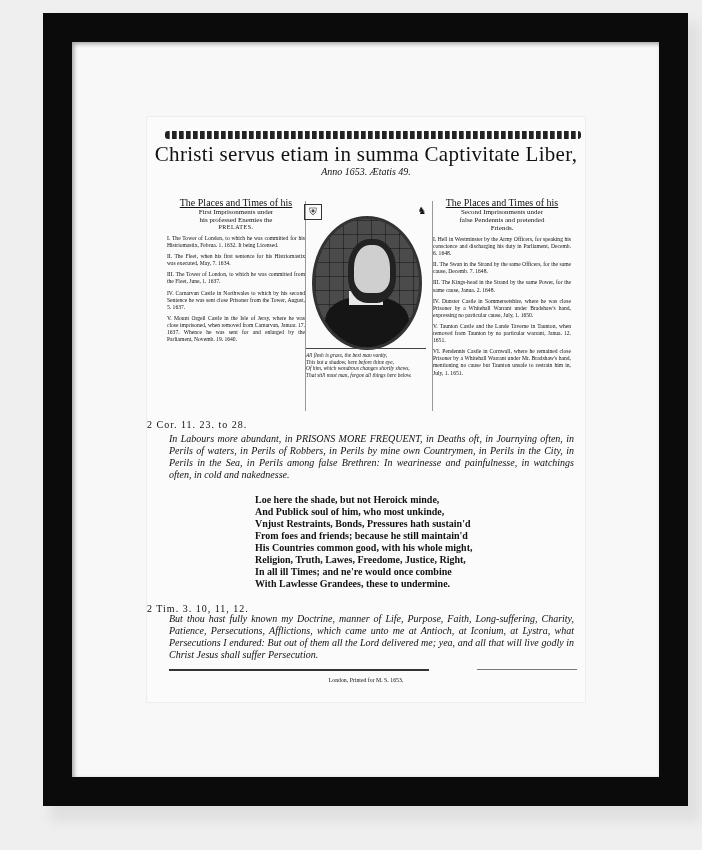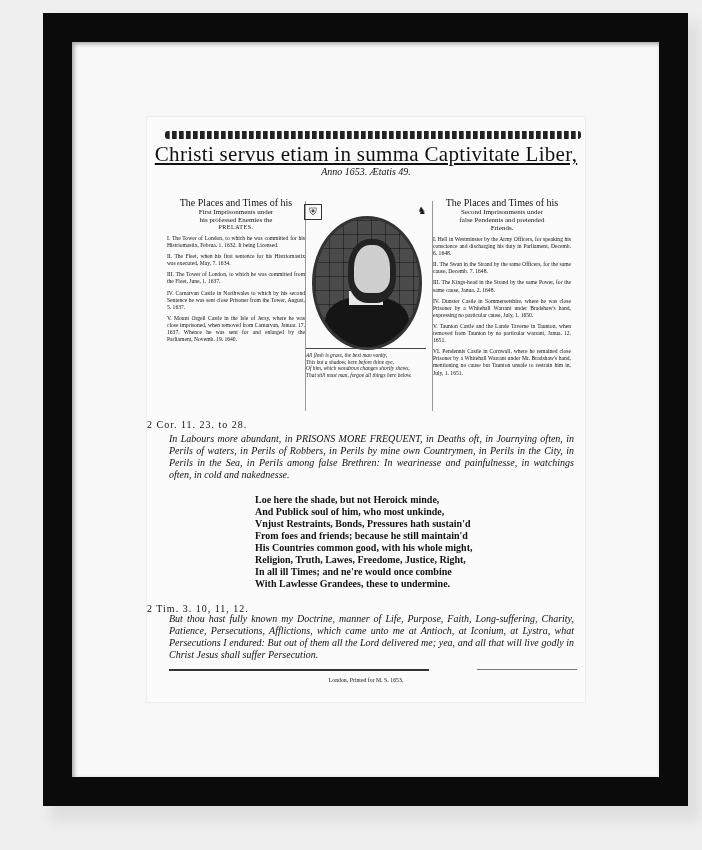--- a/index.html
+++ b/index.html
@@ -3,26 +3,26 @@
 <meta charset="utf-8">
 <style>
   html,body{margin:0;padding:0;}
   body{width:702px;height:850px;background:#efefef;position:relative;overflow:hidden;font-family:"Liberation Serif","DejaVu Serif",serif;}
   .shadow{position:absolute;left:50px;top:22px;width:650px;height:800px;background:rgba(0,0,0,0.06);filter:blur(6px);}
   .frame{position:absolute;left:43px;top:13px;width:645px;height:793px;background:#0b0b0b;}
   .mat{position:absolute;left:29px;top:29px;width:587px;height:735px;background:#f8f8f8;box-shadow:inset 2px 2px 4px rgba(0,0,0,0.35);}
   .print{position:absolute;left:75px;top:75px;width:438px;height:585px;background:#fbfbfb;box-shadow:0 0 1px rgba(0,0,0,0.25);color:#111;}
   .border-orn{position:absolute;left:18px;top:14px;width:416px;height:8px;
     background:repeating-linear-gradient(90deg,#222 0 4px,#666 4px 5px,#fbfbfb 5px 7px);border-radius:3px;}
-  .title{position:absolute;left:0;top:25px;width:452px;text-align:center;font-size:21px;letter-spacing:0.3px;color:#111;text-decoration:underline;}
+  .title{position:absolute;left:0;top:25px;width:452px;text-align:center;font-size:21px;letter-spacing:0.3px;color:#111;}
   .subtitle{position:absolute;left:0;top:49px;width:452px;text-align:center;font-size:10px;font-style:italic;}
   .col{position:absolute;top:80px;width:138px;font-size:5.6px;line-height:7.1px;}
   .col.left{left:20px;}
   .col.right{left:286px;}
-  .col h3{margin:0;font-size:10px;font-weight:normal;text-align:center;line-height:11px;}
+  .col h3{margin:0;font-size:10px;font-weight:normal;text-align:center;line-height:11px;text-decoration:underline;}
   .col .sub{text-align:center;font-size:7px;line-height:8px;}
   .col .sub2{text-align:center;font-size:6px;line-height:7px;letter-spacing:0.5px;}
   .col p{margin:4px 0 0 0;text-align:justify;}
   .vrule{position:absolute;top:84px;width:1px;height:210px;background:#999;}
   .portrait{position:absolute;left:155px;top:85px;width:130px;height:205px;}
   .arms{position:absolute;top:2px;width:16px;height:14px;border:1px solid #333;font-size:10px;text-align:center;line-height:13px;}
   .oval{position:absolute;left:10px;top:14px;width:104px;height:128px;border-radius:50%;border:3px solid #333;
     background:repeating-linear-gradient(0deg,#555 0 1px,#8a8a8a 1px 14px),repeating-linear-gradient(90deg,#555 0 1px,#8a8a8a 1px 14px);
     background-blend-mode:multiply;overflow:hidden;}
   .head{position:absolute;left:33px;top:20px;width:36px;height:48px;border-radius:45% 45% 40% 40%;background:#cfcfcf;border:6px solid #222;border-bottom-width:10px;}

